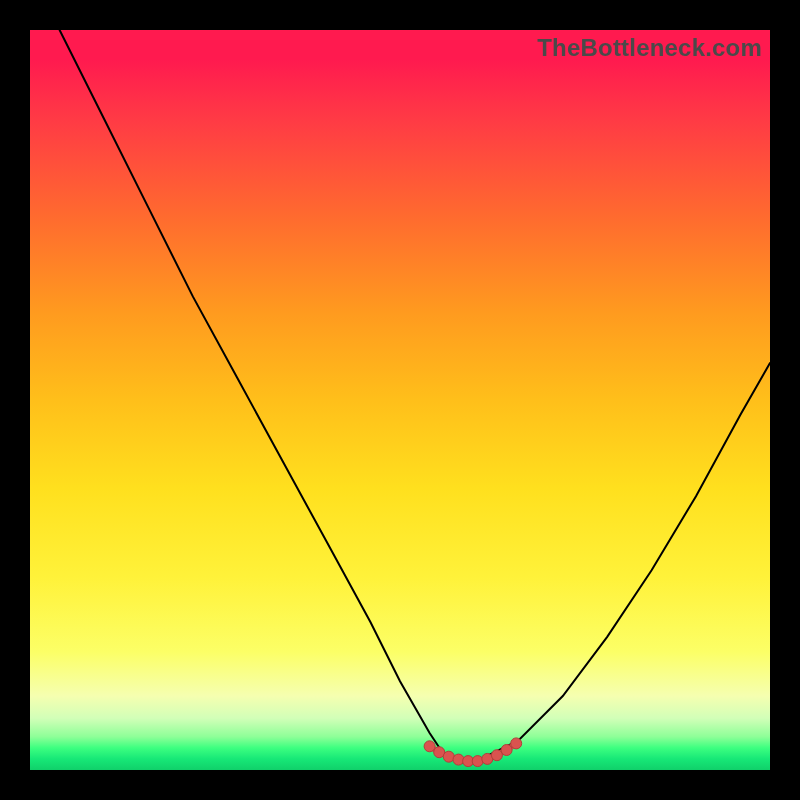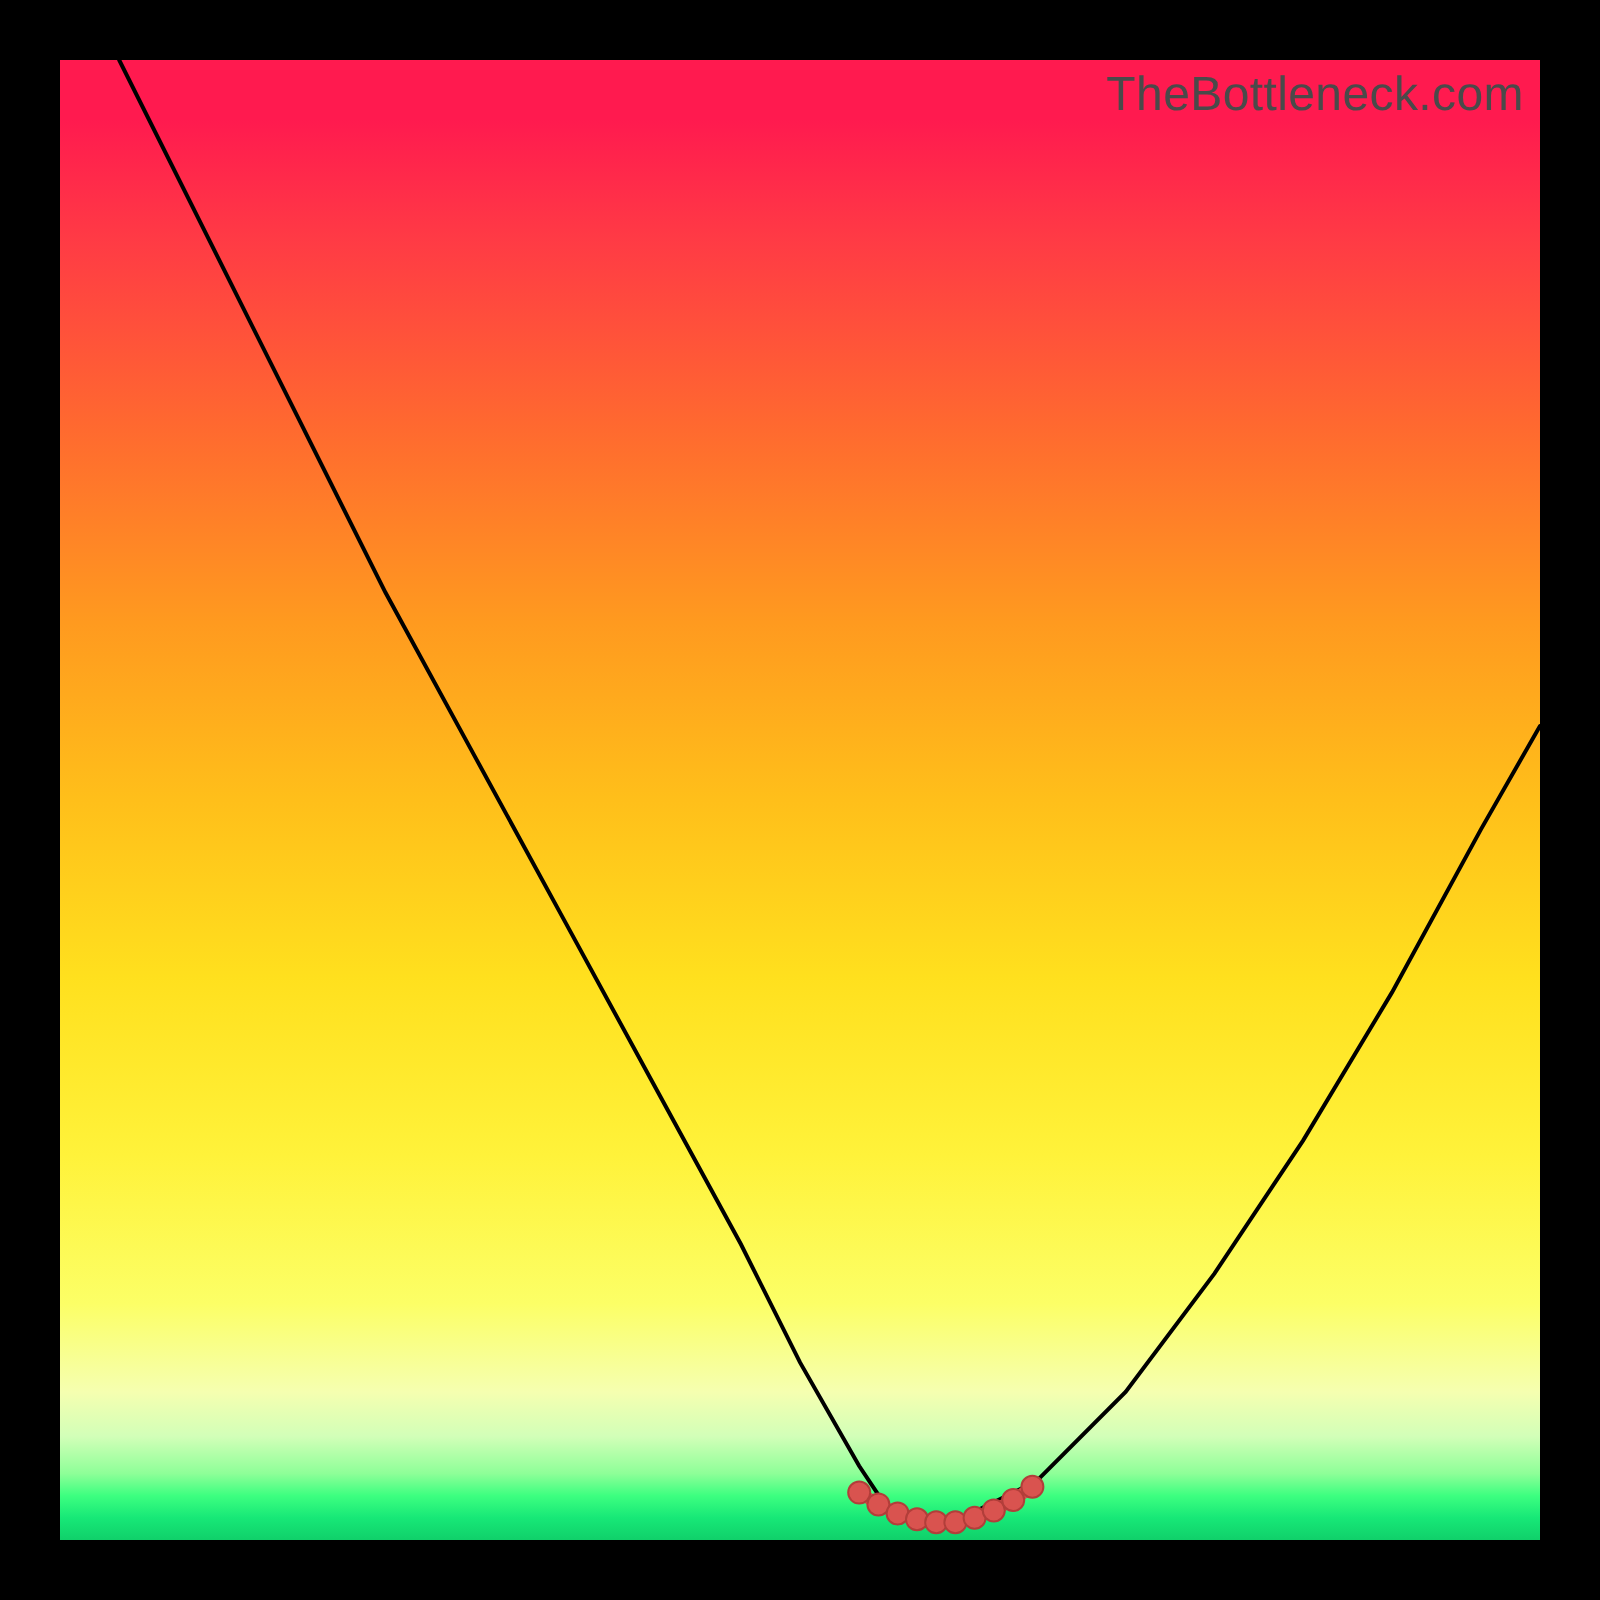--- a/index.html
+++ b/index.html
@@ -41,21 +41,21 @@
       #17e877 98.5%,
       #10d06a 100%
     );
   }
   .watermark {
     position: absolute;
     top: 4px;
     right: 8px;
     color: #4a4a4a;
     font-size: 24px;
-    font-weight: 400;
+    font-weight: 700;
     letter-spacing: 0.2px;
     user-select: none;
   }
   svg.curve {
     position: absolute;
     left: 0;
     top: 0;
     width: 740px;
     height: 740px;
   }

